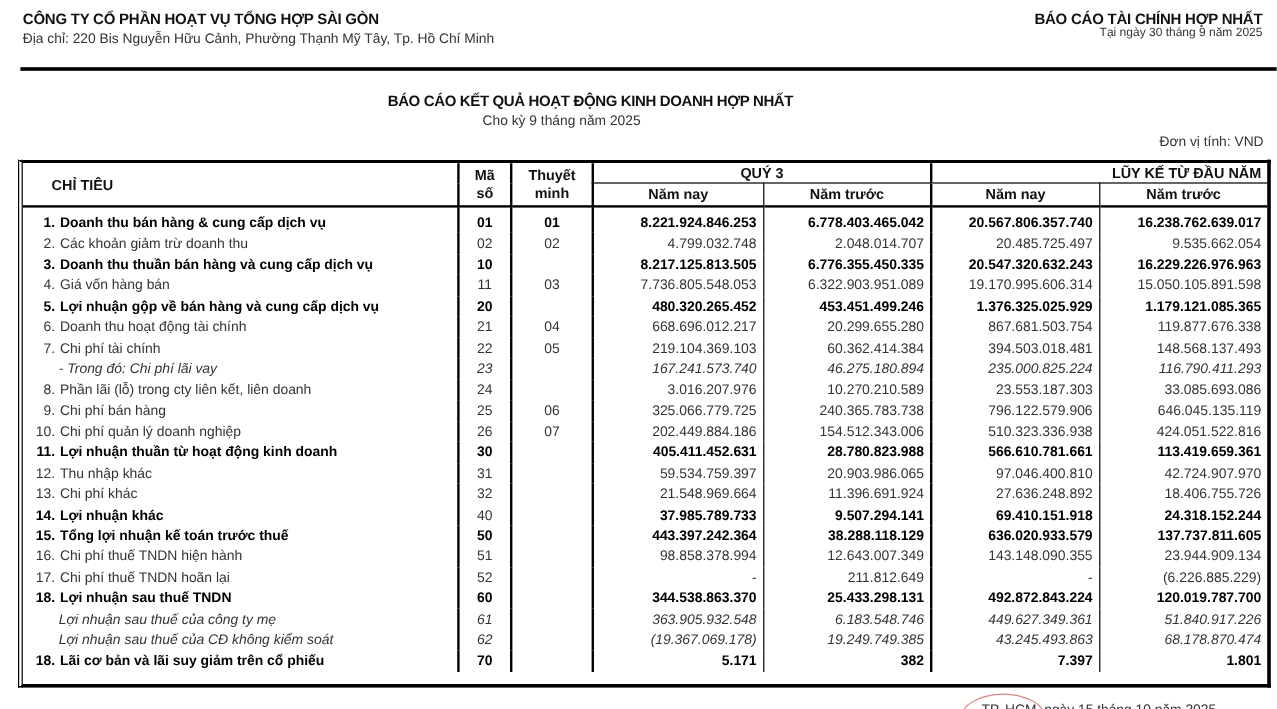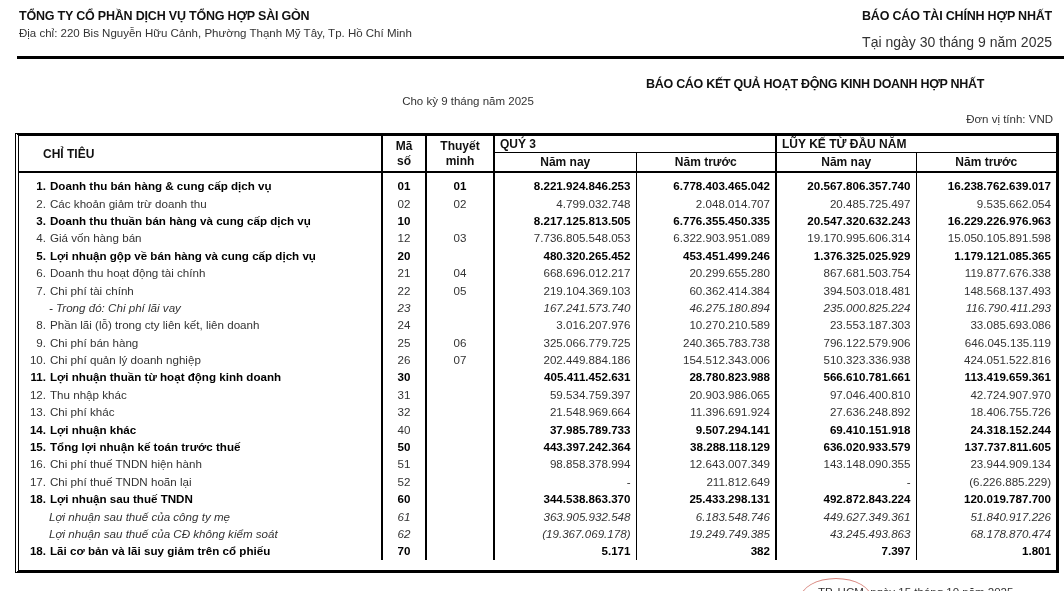--- a/index.html
+++ b/index.html
@@ -1,23 +1,23 @@
 <!DOCTYPE html>
 <html><head>
 <meta charset="utf-8">
 <style>
   html, body { margin:0; padding:0; background:#ffffff; }
   body { width:1064px; height:591px; position:relative; overflow:hidden;
          font-family:"Liberation Sans", sans-serif; color:#111; }
   .company-name { position:absolute; left:19px; top:9px; font-size:12.5px; font-weight:bold; letter-spacing:-0.2px; }
   .company-addr { position:absolute; left:19px; top:27px; font-size:11.5px; color:#333; }
   .report-type { position:absolute; right:12px; top:9px; font-size:12.5px; font-weight:bold; letter-spacing:-0.2px; }
-  .report-date { position:absolute; right:12px; top:34px; font-size:14px; color:#333; }
+  .report-date { position:absolute; right:12px; top:22px; font-size:10px; color:#333; }
   .top-rule { position:absolute; left:17px; right:0; top:56px; height:3px; background:#000; }
-  .report-title { position:absolute; left:0; width:984px; top:77px; text-align:right; font-size:12.5px; font-weight:bold; letter-spacing:-0.3px; }
+  .report-title { position:absolute; left:0; width:984px; top:77px; text-align:center; font-size:12.5px; font-weight:bold; letter-spacing:-0.3px; }
   .report-sub { position:absolute; left:0; width:936px; top:95px; text-align:center; font-size:11.5px; color:#333; }
   .unit { position:absolute; right:11px; top:113px; font-size:11.5px; color:#333; }
 
   .tbl-wrap { position:absolute; left:15px; top:133px; width:1044px; height:440px;
               border-left:4px double #000; border-top:3px solid #000; border-right:3px solid #000; border-bottom:3px solid #000; box-sizing:border-box; }
   table.rpt { border-collapse:collapse; width:100%; table-layout:fixed; font-size:11.6px; }
   table.rpt td, table.rpt th { padding:0 5px; height:17.4px; white-space:nowrap; overflow:hidden; }
   table.rpt th { font-weight:bold; font-size:12px; }
   .c-name { width:363px; }
   .c-code { width:44px; text-align:center; }
@@ -35,21 +35,21 @@
 
   .footer-note { position:absolute; left:818px; top:586px; font-size:11.5px; color:#333; }
   .stamp { position:absolute; left:800px; top:578px; width:70px; height:40px; border:1.5px solid #c0392b; border-radius:50%; opacity:0.6; }
   .bottom-shade { position:absolute; left:0; top:575px; width:1064px; height:16px; background:#f4f4f4; z-index:-1; }
 </style>
 </head>
 <body>
 
 <div class="bottom-shade"></div>
 
-<div class="company-name">TỔNG TY CỔ PHẦN DỊCH VỤ TỔNG HỢP SÀI GÒN</div>
+<div class="company-name">CÔNG TY CỔ PHẦN HOẠT VỤ TỔNG HỢP SÀI GÒN</div>
 <div class="company-addr">Địa chỉ: 220 Bis Nguyễn Hữu Cảnh, Phường Thạnh Mỹ Tây, Tp. Hồ Chí Minh</div>
 <div class="report-type">BÁO CÁO TÀI CHÍNH HỢP NHẤT</div>
 <div class="report-date">Tại ngày 30 tháng 9 năm 2025</div>
 <div class="top-rule"></div>
 
 <div class="report-title">BÁO CÁO KẾT QUẢ HOẠT ĐỘNG KINH DOANH HỢP NHẤT</div>
 <div class="report-sub">Cho kỳ 9 tháng năm 2025</div>
 <div class="unit">Đơn vị tính: VND</div>
 
 <div class="tbl-wrap">
@@ -67,22 +67,22 @@
       <tr>
         <th rowspan="2" class="vb" style="text-align:left;padding-left:24px;border-bottom:2px solid #000;">CHỈ TIÊU</th>
         <th rowspan="2" class="vb" style="text-align:center;line-height:15px;border-bottom:2px solid #000;">
           <span>Mã</span><br>
           <span>số</span>
         </th>
         <th rowspan="2" class="vb" style="text-align:center;line-height:15px;border-bottom:2px solid #000;">
           <span>Thuyết</span><br>
           <span>minh</span>
         </th>
-        <th colspan="2" class="vb" style="text-align:left;height:16px;margin-top:33px;">QUÝ 3</th>
-        <th colspan="2" style="text-align:left;height:16px;">LŨY KẾ TỪ ĐẦU NĂM</th>
+        <th colspan="2" class="vb" style="text-align:center;height:16px;margin-top:33px;">QUÝ 3</th>
+        <th colspan="2" style="text-align:right;height:16px;">LŨY KẾ TỪ ĐẦU NĂM</th>
       </tr>
       <tr class="sub-hdr hdr-row">
         <th style="text-align:center;border-right:1.5px solid #000;height:18px;">Năm nay</th>
         <th class="vb" style="text-align:center;">Năm trước</th>
         <th style="text-align:center;border-right:1.5px solid #000;">Năm nay</th>
         <th style="text-align:center;">Năm trước</th>
       </tr>
     </thead>
     <tbody id="tbody">
         <tr class="bold first">
@@ -107,21 +107,21 @@
           <td class="c-name vb"><span class="idx">3.</span><span>Doanh thu thuần bán hàng và cung cấp dịch vụ</span></td>
           <td class="c-code vb">10</td>
           <td class="c-note vb"></td>
           <td class="c-num" style="border-right: 1.5px solid rgb(0, 0, 0);">8.217.125.813.505</td>
           <td class="c-num vb">6.776.355.450.335</td>
           <td class="c-num" style="border-right: 1.5px solid rgb(0, 0, 0);">20.547.320.632.243</td>
           <td class="c-num">16.229.226.976.963</td>
         </tr>
         <tr class="norm">
           <td class="c-name vb"><span class="idx">4.</span><span>Giá vốn hàng bán</span></td>
-          <td class="c-code vb">12</td>
+          <td class="c-code vb">11</td>
           <td class="c-note vb">03</td>
           <td class="c-num" style="border-right: 1.5px solid rgb(0, 0, 0);">7.736.805.548.053</td>
           <td class="c-num vb">6.322.903.951.089</td>
           <td class="c-num" style="border-right: 1.5px solid rgb(0, 0, 0);">19.170.995.606.314</td>
           <td class="c-num">15.050.105.891.598</td>
         </tr>
         <tr class="bold">
           <td class="c-name vb"><span class="idx">5.</span><span>Lợi nhuận gộp về bán hàng và cung cấp dịch vụ</span></td>
           <td class="c-code vb">20</td>
           <td class="c-note vb"></td>

